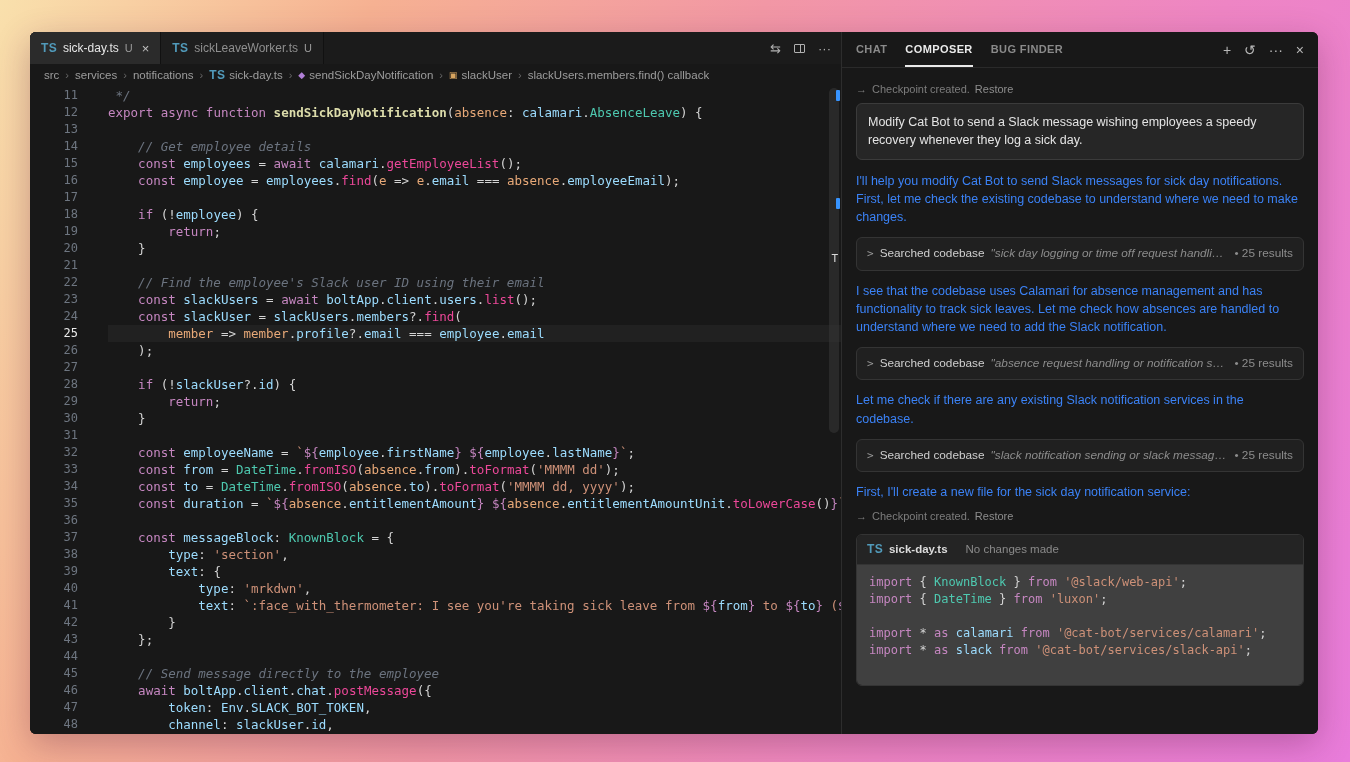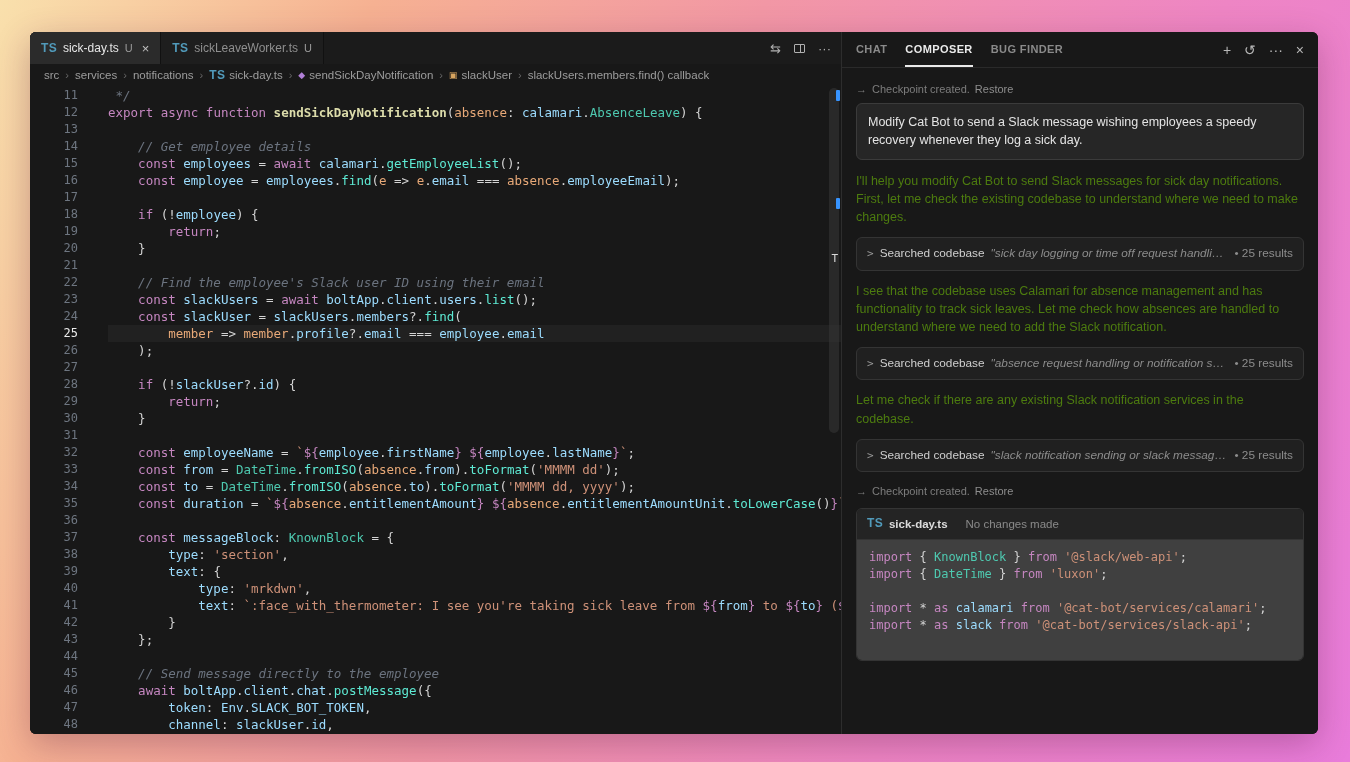--- a/index.html
+++ b/index.html
@@ -44,21 +44,21 @@
   .code-line.active{background:rgba(255,255,255,.045)}
 
   .scroll-thumb{position:absolute;right:2px;top:2px;width:10px;height:345px;background:#383838;border-radius:5px;opacity:.55}
   .ov-mark{position:absolute;right:1px;width:4px;height:11px;background:#3794ff;border-radius:1px}
   .ov-mark.m1{top:4px}
   .ov-mark.m2{top:112px}
   .ov-T{position:absolute;right:3px;top:166px;color:#d8d8d8;font-size:11px;font-family:"DejaVu Sans Mono",monospace}
 
   
   .tk-k{color:#c586c0}
-  .tk-f{color:#5eead4}
+  .tk-f{color:#ec4899}
   .tk-b{color:#dcdcaa;font-weight:bold}
   .tk-v{color:#9cdcfe}
   .tk-n{color:#9cdcfe}
   .tk-p{color:#d4d4d4}
   .tk-s{color:#ce9178}
   .tk-c{color:#6b737f;font-style:italic}
   .tk-t{color:#4ec9b0}
   .tk-a{color:#e8a978;}
 
   
@@ -69,21 +69,21 @@
     border-bottom:2px solid transparent;cursor:pointer}
   .chat-tab.active{color:#eaeaea;border-bottom-color:#eaeaea}
   .chat-header-icons{margin-left:auto;display:flex;align-items:center;gap:13px;color:#b8b8b8;font-size:14px}
   .chat-header-icons span{cursor:pointer}
 
   .chat-content{flex:1;overflow:hidden;padding:6px 14px 0;font-size:12.5px;line-height:1.46;color:#d6d6d6}
   .checkpoint{font-size:11px;color:#7d7d7d;margin:7px 0 6px;display:flex;gap:5px;align-items:center}
   .cp-action{color:#8d8d8d;cursor:pointer}
   .user-msg{border:1px solid #3b3b3b;background:#262626;border-radius:6px;padding:9px 11px;color:#e4e4e4;
     margin:2px 0 12px;cursor:text}
-  .chat-p{margin:3px 0;color:#4d7c0f}
+  .chat-p{margin:3px 0;color:#3b82f6}
   .search-card{display:flex;align-items:center;gap:6px;border:1px solid #343434;background:#202020;border-radius:6px;
     padding:7px 10px;margin:11px 0;font-size:11.8px;min-width:0;cursor:pointer}
   .sc-chevron{color:#9a9a9a;font-family:"DejaVu Sans Mono",monospace;font-size:11px;flex-shrink:0}
   .sc-label{color:#cfcfcf;flex-shrink:0}
   .sc-query{color:#8c8c8c;font-style:italic;white-space:nowrap;overflow:hidden;text-overflow:ellipsis}
   .sc-results{color:#8c8c8c;white-space:nowrap;flex-shrink:0}
 
   .code-card{border:1px solid #343434;border-radius:6px;margin:9px 0 0;overflow:hidden}
   .code-card-head{display:flex;align-items:center;gap:6px;background:#242424;padding:6px 10px;font-size:11.5px;
     border-bottom:1px solid #343434;cursor:pointer}
@@ -237,20 +237,21 @@
           <span class="sc-query">"absence request handling or notification sendi...</span>
           <span class="sc-results">• 25 results</span>
         </div>
         <div class="chat-p">Let me check if there are any existing Slack notification services in the codebase.</div>
         <div class="search-card">
           <span class="sc-chevron">&gt;</span>
           <span class="sc-label">Searched codebase</span>
           <span class="sc-query">"slack notification sending or slack message po...</span>
           <span class="sc-results">• 25 results</span>
         </div>
+        <div class="chat-p">First, I'll create a new file for the sick day notification service:</div>
         <div class="checkpoint">
           <span class="cp-arrow">→</span>
           <span class="cp-text">Checkpoint created.</span>
           <span class="cp-action">Restore</span>
         </div>
         <div class="code-card">
           <div class="code-card-head">
             <span class="ts-badge">TS</span>
             <span class="cc-file">sick-day.ts</span>
             <span class="cc-note">No changes made</span>

